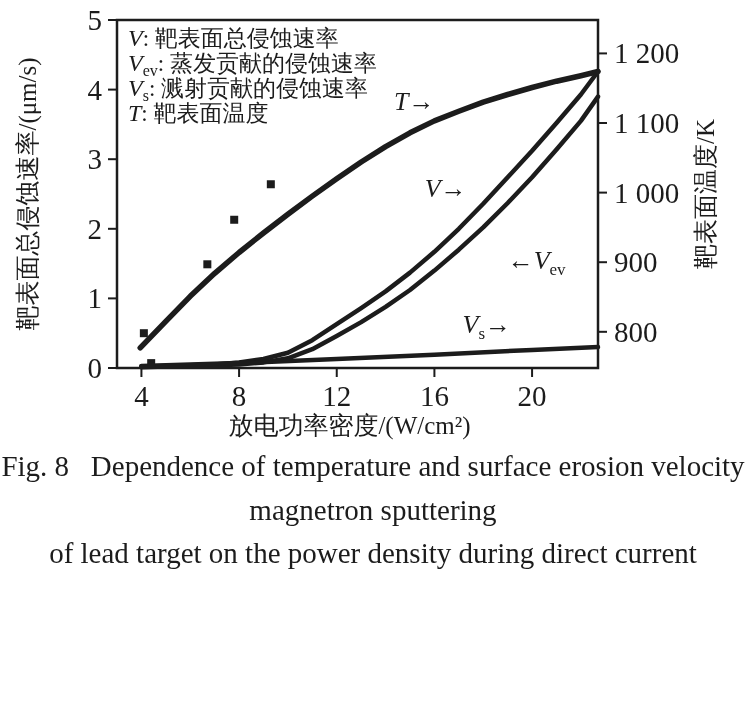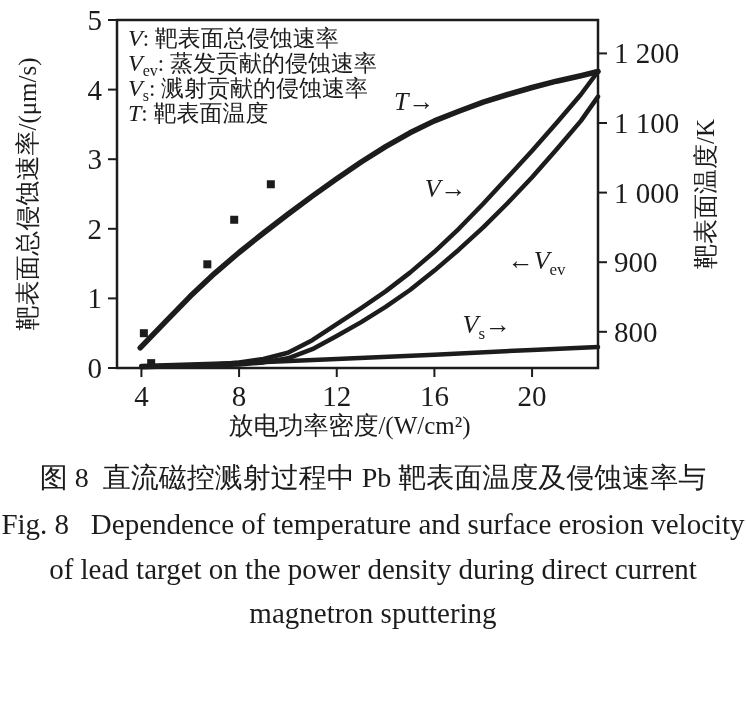--- a/index.html
+++ b/index.html
@@ -79,18 +79,17 @@
       <text x="128" y="46" class="leg"><tspan class="it">V</tspan><tspan>: 靶表面总侵蚀速率</tspan></text>
       <text x="128" y="71" class="leg"><tspan class="it">V</tspan><tspan class="sub" dy="5">ev</tspan><tspan dy="-5">: 蒸发贡献的侵蚀速率</tspan></text>
       <text x="128" y="96" class="leg"><tspan class="it">V</tspan><tspan class="sub" dy="5">s</tspan><tspan dy="-5">: 溅射贡献的侵蚀速率</tspan></text>
       <text x="128" y="121" class="leg"><tspan class="it">T</tspan><tspan>: 靶表面温度</tspan></text>
       <text x="394.1243654822335" y="110.47999999999996" class="clabel"><tspan class="it">T</tspan><tspan>→</tspan></text>
       <text x="424.6446700507614" y="196.784" class="clabel"><tspan class="it">V</tspan><tspan>→</tspan></text>
       <text x="507.65989847715736" y="269.168" class="clabel"><tspan>←</tspan><tspan class="it">V</tspan><tspan class="sub" dy="6">ev</tspan></text>
       <text x="462.48984771573606" y="333.2" class="clabel"><tspan class="it">V</tspan><tspan class="sub" dy="6">s</tspan><tspan dy="-6">→</tspan></text>
     </svg>
 
-  <div class="caption cap-cn1">图 8  直流磁控溅射过程中 Pb 靶表面温度及侵蚀速率与</div>
   <div class="caption cap-en1">Fig. 8   Dependence of temperature and surface erosion velocity</div>
+  <div class="caption cap-en3">magnetron sputtering</div>
   <div class="caption cap-en2">of lead target on the power density during direct current</div>
-  <div class="caption cap-en3">magnetron sputtering</div>
 
 </div>
 
 </body></html>

